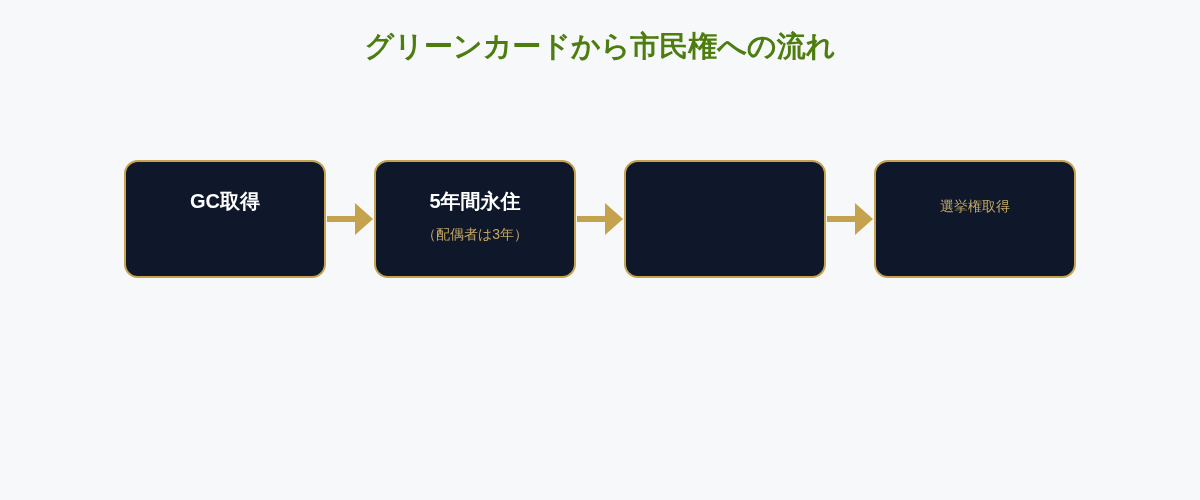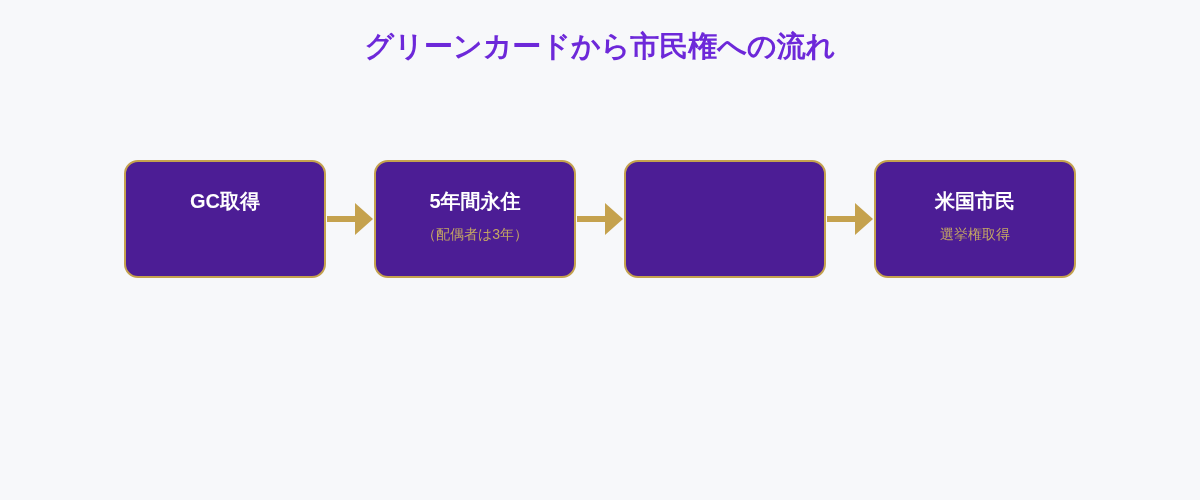--- a/index.html
+++ b/index.html
@@ -14,34 +14,34 @@
     overflow: hidden;
   }
   .page-title {
     margin: 0;
     padding-top: 26px;
     height: 40px;
     line-height: 40px;
     text-align: center;
     font-size: 29px;
     font-weight: bold;
-    color: #6d28d9;
+    color: #4d7c0f;
   }
   .flow-row {
     margin-top: 94px;
     display: flex;
     flex-direction: row;
     align-items: center;
     justify-content: center;
   }
   .node {
     box-sizing: border-box;
     width: 202px;
     height: 118px;
-    background: #4c1d95;
+    background: #0f172a;
     border: 2px solid #C5A24E;
     border-radius: 14px;
     padding-top: 25px;
     text-align: center;
   }
   .node-title {
     font-size: 20px;
     line-height: 28px;
     font-weight: bold;
     color: #FFFFFF;
@@ -88,17 +88,16 @@
 
   <div class="node">
   </div>
 
   <svg class="arrow" viewBox="0 0 48 36" xmlns="http://www.w3.org/2000/svg">
     <rect x="1" y="15" width="30" height="6" fill="#C5A24E"></rect>
     <polygon points="29,2 47,18 29,34" fill="#C5A24E"></polygon>
   </svg>
 
   <div class="node">
-    <div class="node-title">米国市民</div>
     <div class="node-sub">選挙権取得</div>
   </div>
 
 </div>
 
 </body></html>

